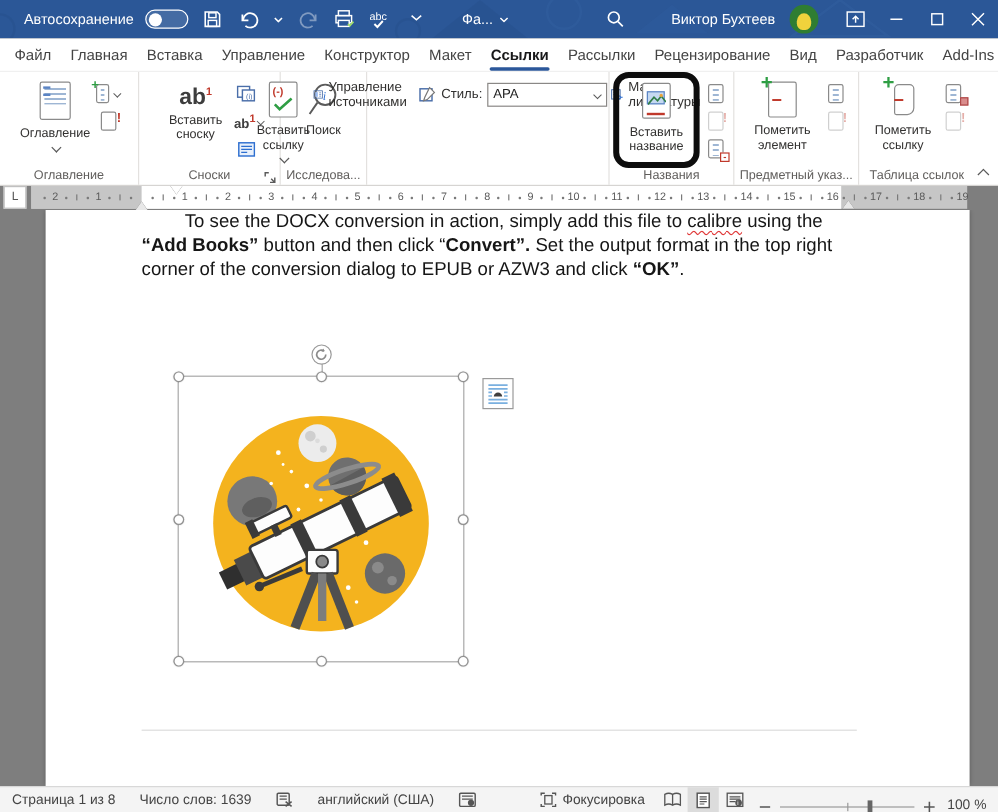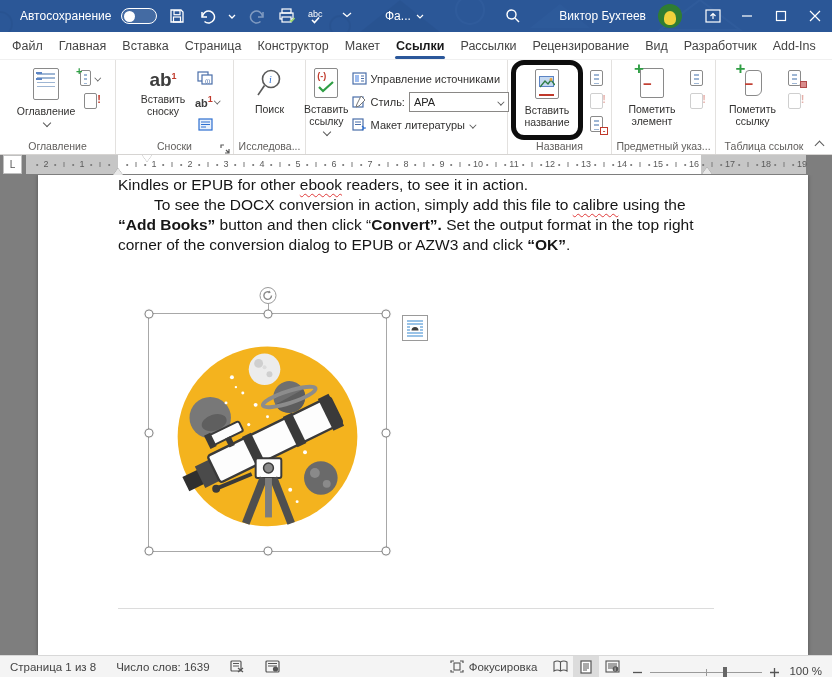--- a/index.html
+++ b/index.html
@@ -33,21 +33,21 @@
   
   .ribbon { position:absolute; left:0; top:60px; width:832px; height:95px; background:#fff; border-bottom:1px solid #d6d4d2; display:flex; }
   .rgroup { position:relative; height:100%; border-right:1px solid #e3e1df; padding:4px 3px 16px 3px; display:flex; align-items:flex-start; justify-content:center; gap:3px; }
   .rgroup-label { position:absolute; bottom:2px; left:0; right:0; text-align:center; font-size:10.5px; color:#605e5c; white-space:nowrap; overflow:hidden; }
   .bigbtn { display:flex; flex-direction:column; align-items:center; justify-content:flex-start; padding-top:4px; width:62px; height:72px; border-radius:3px; text-align:center; }
   .bigbtn .blabel { font-size:10.5px; color:#323130; line-height:12px; margin-top:5px; white-space:pre-line; }
   .chev { display:inline-block; width:7px; height:7px; position:relative; }
   .chev::after { content:""; position:absolute; left:1px; top:0; width:5px; height:5px; border-right:1.4px solid #5a5a5a; border-bottom:1.4px solid #5a5a5a; transform:rotate(45deg); }
   .smallcol { display:flex; flex-direction:column; gap:5px; padding-top:5px; }
   .smicon { width:20px; height:18px; display:flex; align-items:center; justify-content:center; position:relative; }
-  .rowcol { display:flex; flex-direction:column; gap:3px; padding-top:5px; }
+  .rowcol { display:flex; flex-direction:row; gap:3px; padding-top:5px; }
   .rrow { display:flex; align-items:center; gap:4px; font-size:11px; color:#323130; height:20px; }
   .combo { width:100px; height:20px; border:1px solid #8a8886; background:#fff; font-size:11px; color:#222; display:flex; align-items:center; padding:0 4px; justify-content:space-between; }
   .doc { width:18px; height:23px; background:#fff; border:1.3px solid #8a8a8a; border-radius:2px; position:relative; }
   .doc.lines::before { content:""; position:absolute; left:3px; right:3px; top:4px; height:14px;
      background:repeating-linear-gradient(to bottom,#9eb6d4 0 1.6px, transparent 1.6px 4.4px); }
   .doc.small { width:13px; height:16px; }
   .doc.small.lines::before { top:3px; height:10px; }
   .badge { position:absolute; font-weight:bold; font-size:11px; line-height:10px; }
   .b-plus { color:#2f9e44; } .b-excl { color:#c0392b; } .b-minus { color:#c0392b; }
   .grayed { opacity:.4; }
@@ -208,21 +208,21 @@
           </svg>
       </span>
     </div>
   </div>
 
   <div class="tabrow">
 
     <span class="tab">Файл</span>
       <span class="tab">Главная</span>
       <span class="tab">Вставка</span>
-      <span class="tab">Страница</span>
+      <span class="tab">Управление</span>
       <span class="tab">Конструктор</span>
       <span class="tab">Макет</span>
       <span class="tab active">Ссылки</span>
       <span class="tab">Рассылки</span>
       <span class="tab">Рецензирование</span>
       <span class="tab">Вид</span>
       <span class="tab">Разработчик</span>
       <span class="tab">Add-Ins</span>
       <span class="tab">С</span>
   </div>
@@ -569,21 +569,20 @@
       <span class="vtick bar" style="top: 387px;"></span>
       <span class="vtick dot" style="top: 396px;"></span>
       <span class="vtick dot" style="top: 414px;"></span>
       <span class="vtick bar" style="top: 423px;"></span>
       <span class="vtick dot" style="top: 432px;"></span>
     </div>
 
   <div class="workspace">
     <div class="page">
       <div class="doc-text">
-          <div class="para"><span>Kindles or EPUB for other </span><span class="sp">ebook</span><span> readers, to see it in action.</span></div>
           <div class="para indent"><span>To see the DOCX conversion in action, simply add this file to </span><span class="sp">calibre</span><span> using the </span><span class="b">“Add Books”</span><span> button and then click “</span><span class="b">Convert”.</span><span>  Set the output format in the top right corner of the conversion dialog to EPUB or AZW3 and click </span><span class="b">“OK”</span><span>.</span></div>
         </div>
       <div class="bottom-boundary"></div>
 
       <div class="figure-sel">
         <svg width="237" height="237" viewBox="0 0 240 240">
           <circle cx="120" cy="124" r="91" fill="#F4B31E"></circle>
 
           <circle cx="117" cy="56" r="16" fill="#ececec"></circle>
           <circle cx="111" cy="50" r="4.5" fill="#cfcfcf"></circle>
@@ -680,20 +679,23 @@
         <span>Число слов: 1639</span>
       </span>
     <span class="sb-item">
       <svg width="15" height="13" viewBox="0 0 15 13">
           <rect x="1" y="1" width="10" height="10" rx="1" fill="none" stroke="#555" stroke-width="1.2"></rect>
           <path d="M3 3.5 H9 M3 6 H9" stroke="#555" stroke-width="1"></path>
           <path d="M8 8 L13 12 M13 8 L8 12" stroke="#555" stroke-width="1.3"></path>
         </svg>
     </span>
     <span class="sb-item">
+        <span>английский (США)</span>
+      </span>
+    <span class="sb-item">
       <svg width="15" height="13" viewBox="0 0 15 13">
           <rect x="1" y="1" width="13" height="11" rx="1" fill="none" stroke="#555" stroke-width="1.2"></rect>
           <path d="M3 3.5 H12 M3 6 H12" stroke="#555" stroke-width="1"></path>
           <circle cx="10.5" cy="9" r="2.6" fill="#555"></circle>
         </svg>
     </span>
     <div class="sb-right">
       <span class="sb-item">
         <svg width="14" height="13" viewBox="0 0 14 13">
             <path d="M1 3 V1 H4 M10 1 H13 V3 M13 10 V12 H10 M4 12 H1 V10" fill="none" stroke="#555" stroke-width="1.2"></path>

